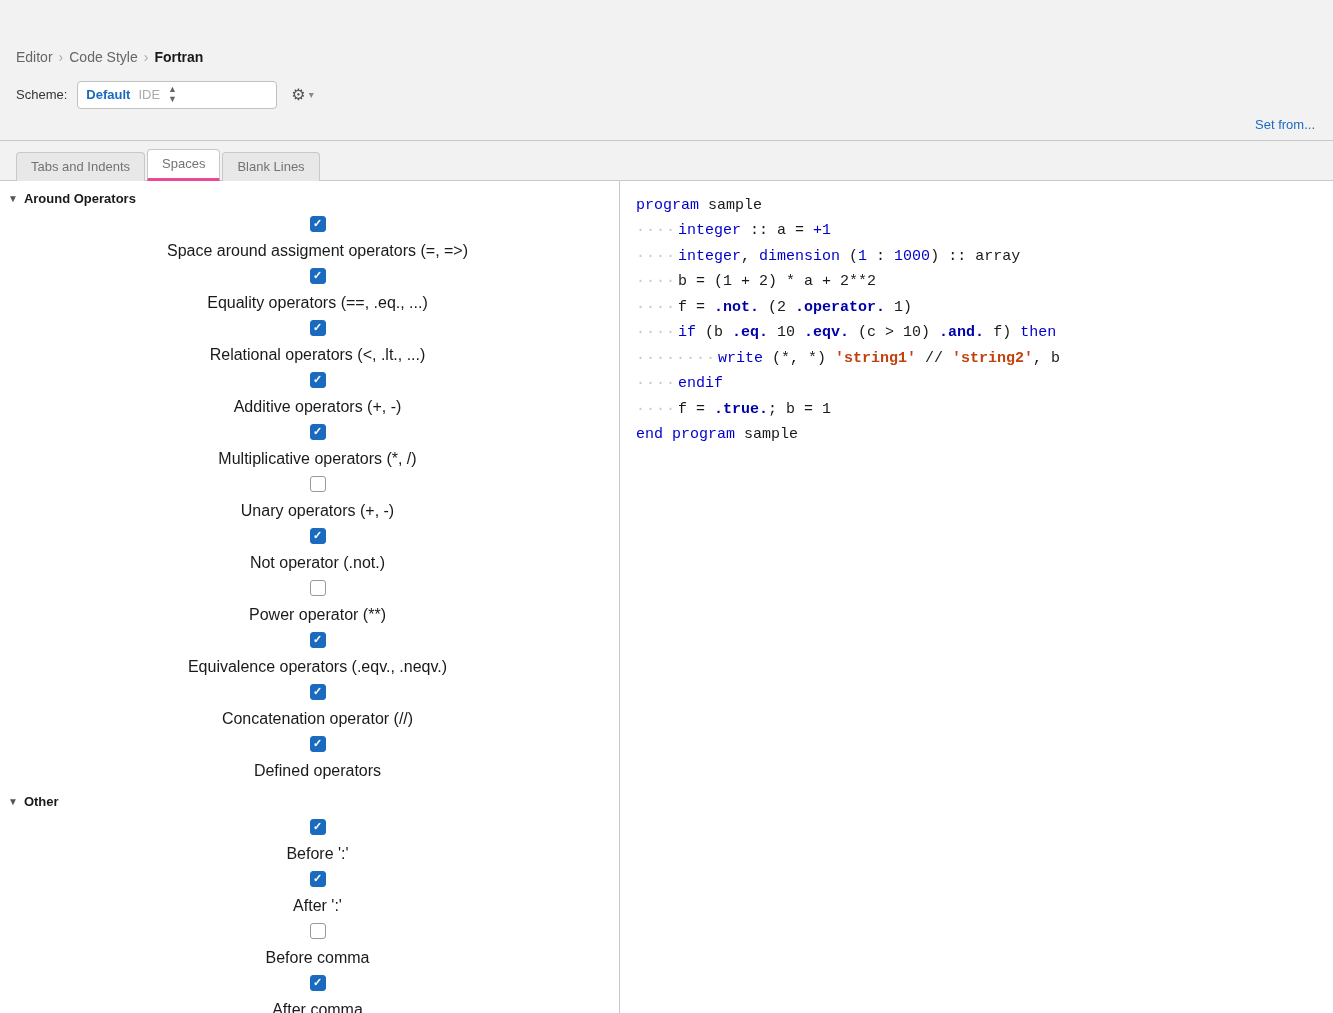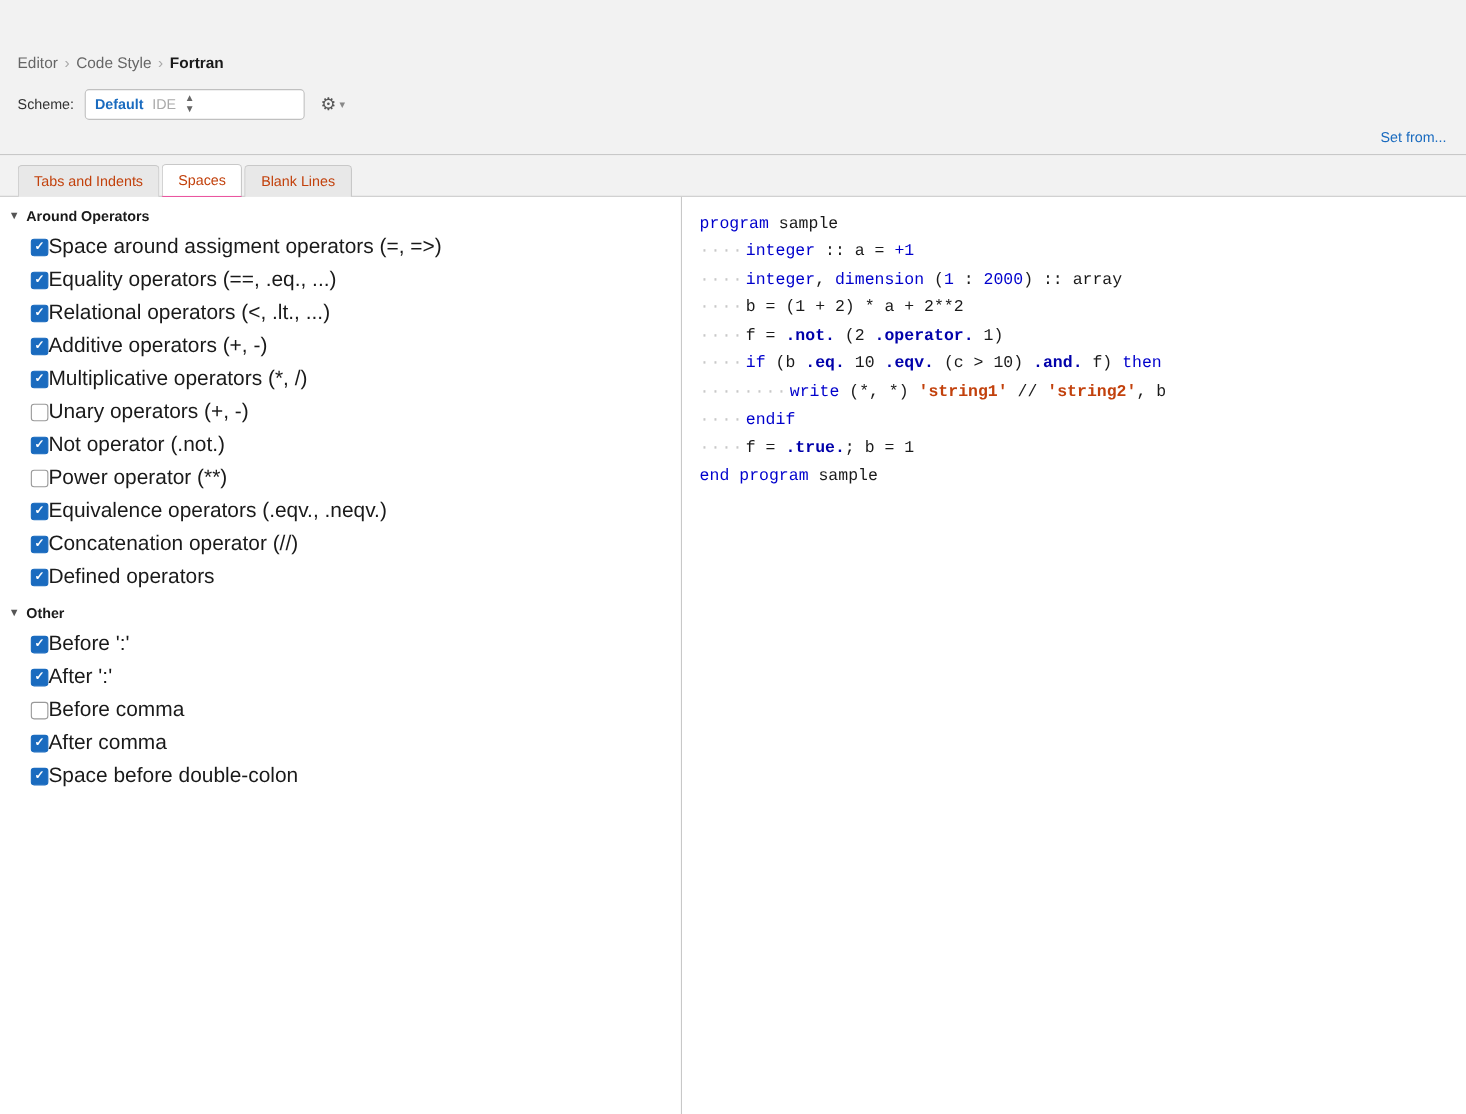--- a/index.html
+++ b/index.html
@@ -81,26 +81,26 @@
       border-bottom: 1px solid #c8c8c8;
     }
     .tab {
       padding: 6px 14px 7px 14px;
       border: 1px solid #c8c8c8;
       border-bottom: none;
       border-radius: 4px 4px 0 0;
       background: #e8e8e8;
       cursor: pointer;
       font-size: 13px;
-      color: #c2410c;
+      color: #737373;
       margin-bottom: -1px;
     }
     .tab.active {
       background: white;
-      border-bottom: 1px solid #ec4899;
+      border-bottom: 3px solid #ec4899;
       z-index: 1;
       position: relative;
     }
 
     .main-content {
       display: flex;
       height: calc(1013px - 160px);
       border-top: none;
     }
 
@@ -123,21 +123,23 @@
     }
     .section-header .triangle {
       font-size: 10px;
       color: #555;
     }
 
     .option-row {
       display: flex;
       align-items: center;
       padding: 4px 12px 4px 28px;
-      font-size: 19px;
+      gap: 10px;
+      font-size: 16px;
+      flex-direction: column;
     }
 
     .checkbox {
       width: 16px;
       height: 16px;
       border: 1.5px solid #999;
       border-radius: 3px;
       background: white;
       display: flex;
       align-items: center;
@@ -311,21 +313,21 @@
   <div class="right-panel">
     <div class="code-line">
       <span class="plain"><span class="kw">program</span><span class="plain"> sample</span></span>
     </div>
     <div class="code-line">
       <span class="dots">····</span>
       <span class="plain"><span class="kw">integer</span><span class="plain"> </span><span class="plain">::</span><span class="plain"> a = </span><span class="num">+1</span></span>
     </div>
     <div class="code-line">
       <span class="dots">····</span>
-      <span class="plain"><span class="kw">integer</span><span class="plain">, </span><span class="kw">dimension</span><span class="plain"> (</span><span class="num">1</span><span class="plain"> : </span><span class="num">2000</span><span class="plain">) :: array</span></span>
+      <span class="plain"><span class="kw">integer</span><span class="plain">, </span><span class="kw">dimension</span><span class="plain"> (</span><span class="num">1</span><span class="plain"> : </span><span class="num">1000</span><span class="plain">) :: array</span></span>
     </div>
     <div class="code-line">
       <span class="dots">····</span>
       <span class="plain">b = (1 + 2) * a + 2**2</span>
     </div>
     <div class="code-line">
       <span class="dots">····</span>
       <span class="plain">f = <span class="kw-dot">.not.</span> (2 <span class="kw-dot">.operator.</span> 1)</span>
     </div>
     <div class="code-line">

